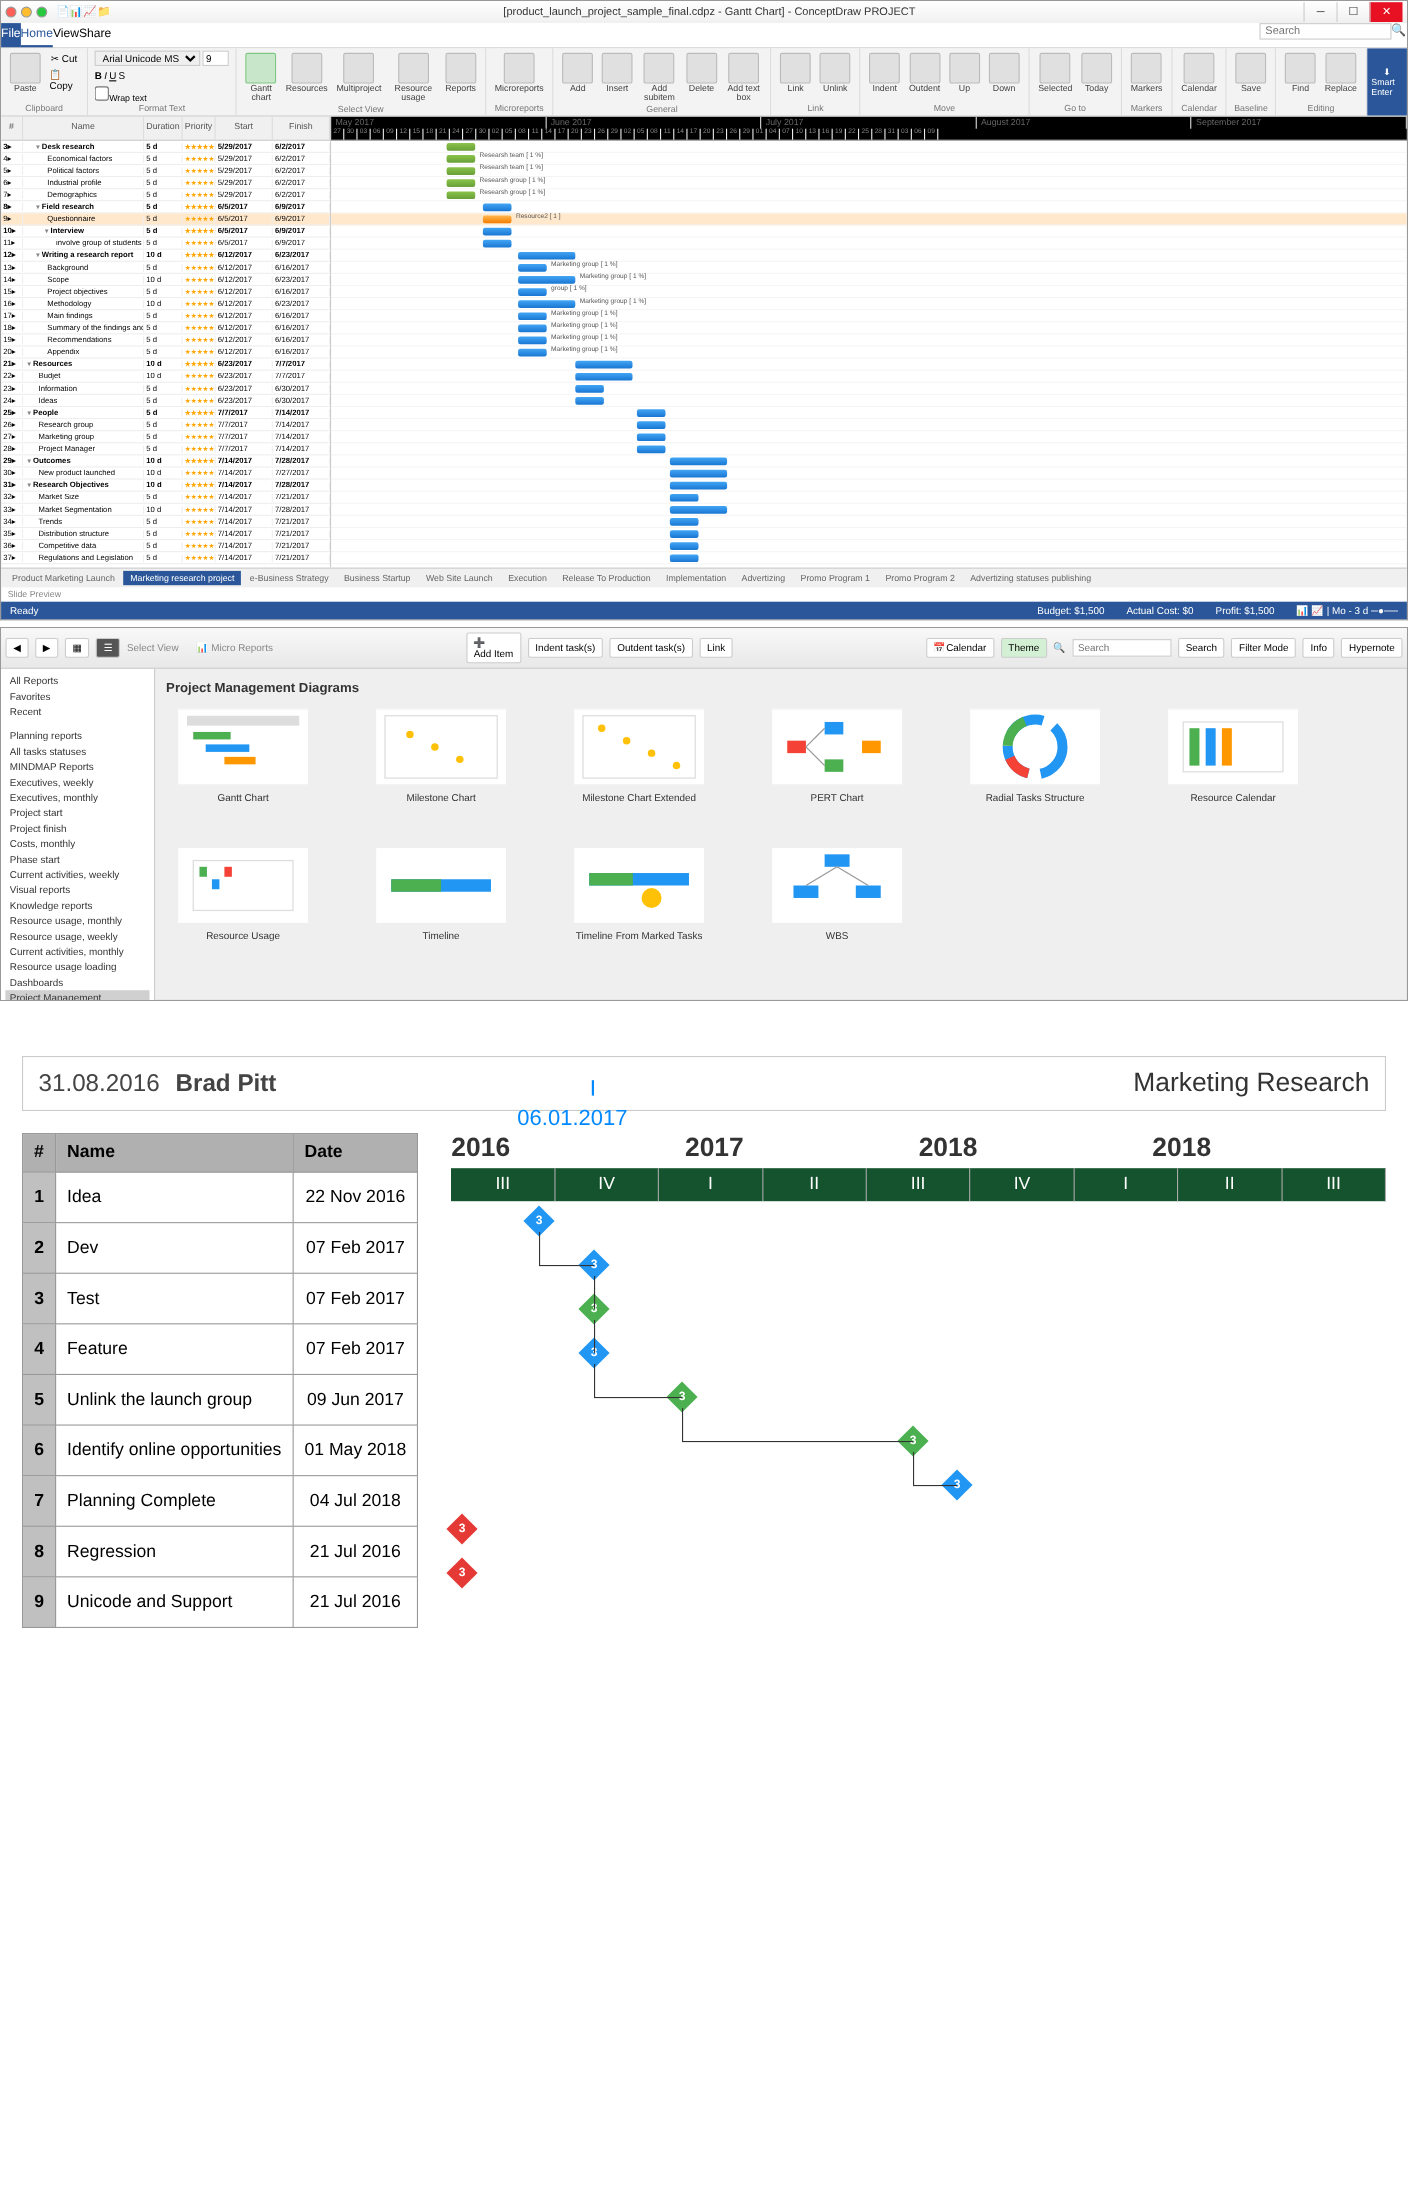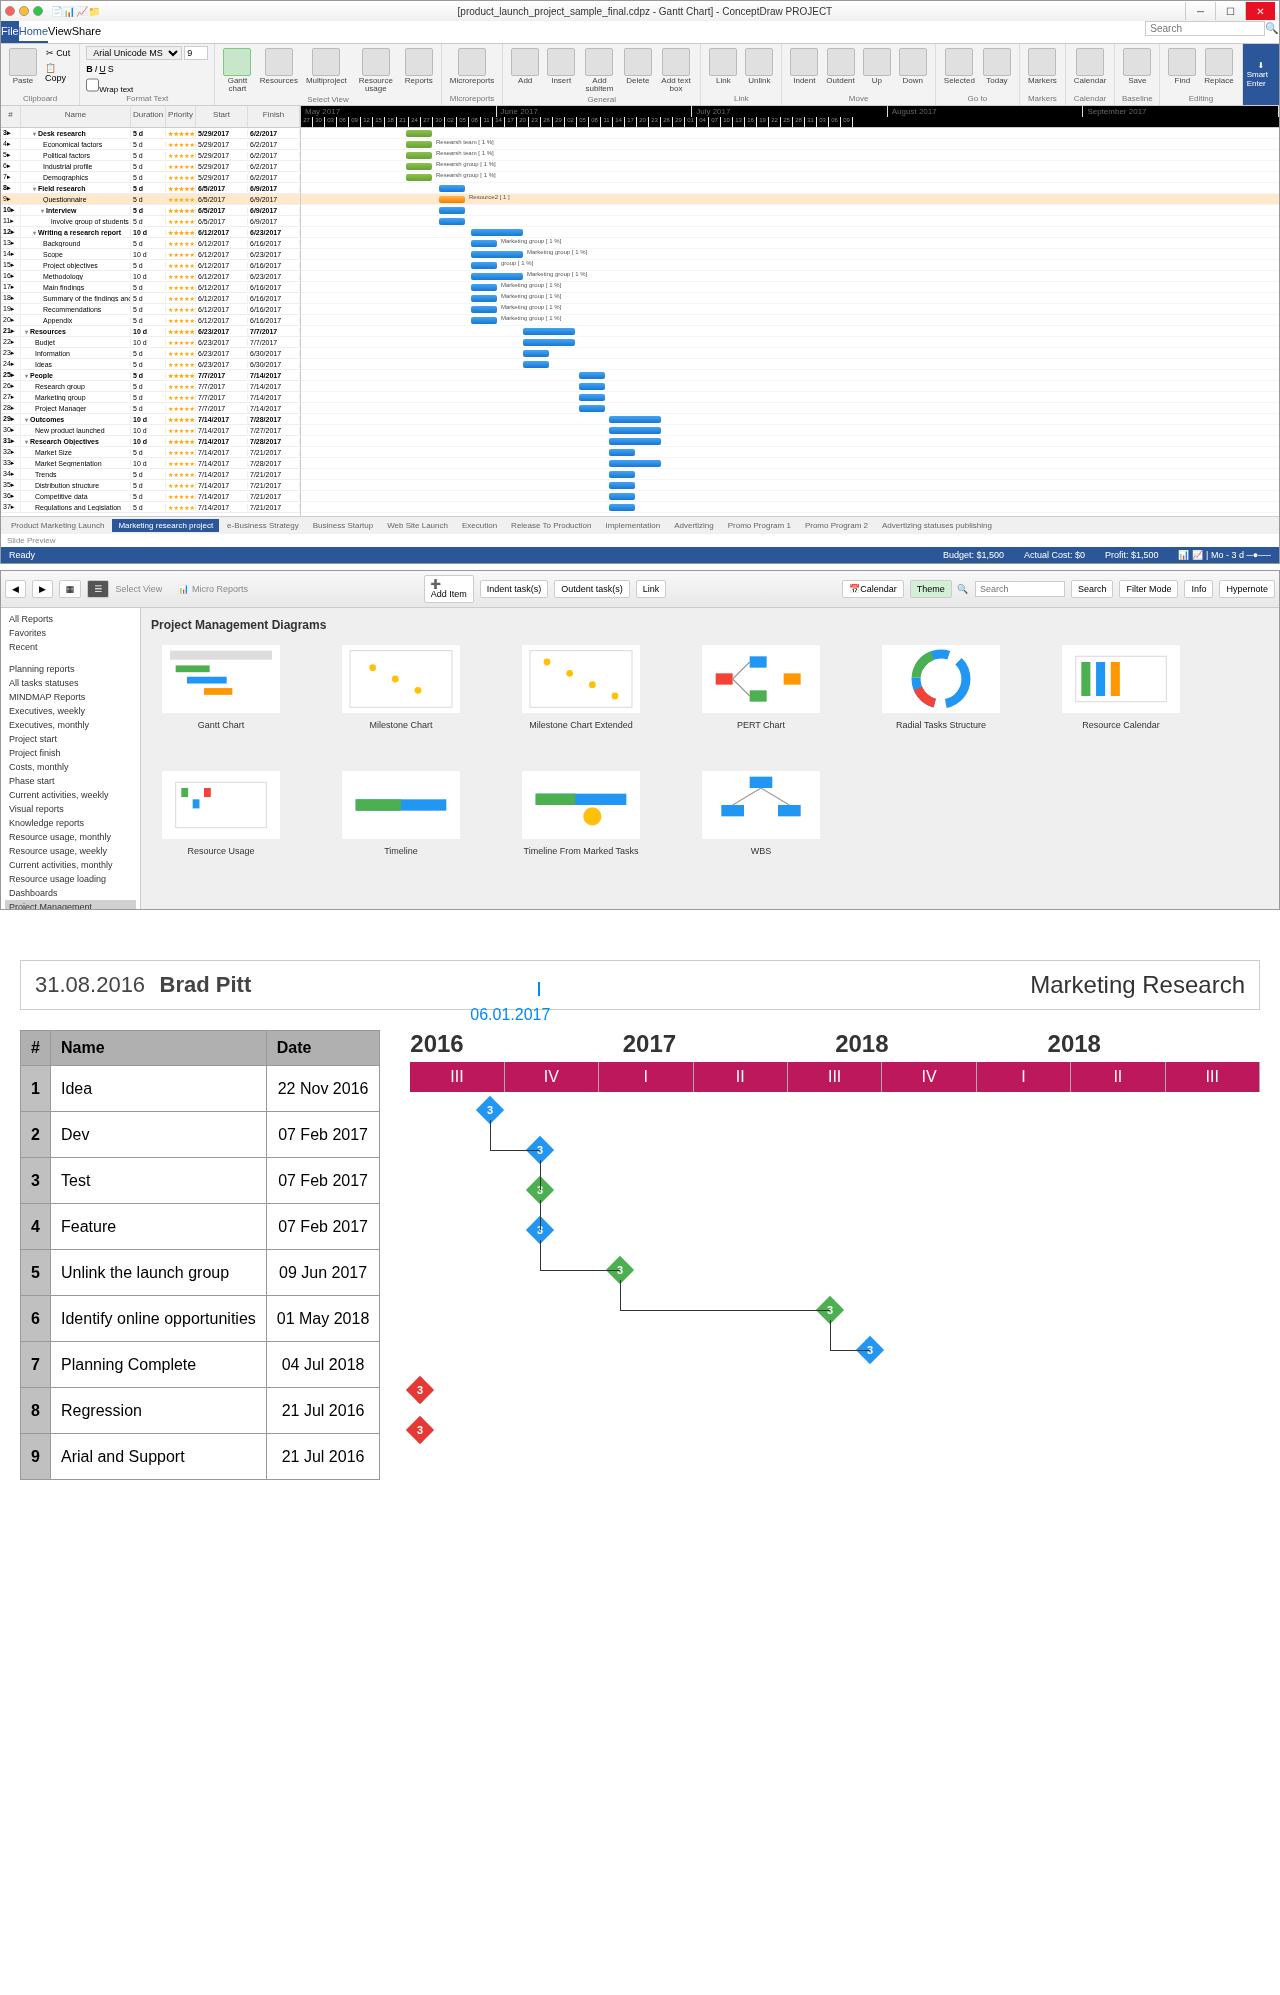--- a/index.html
+++ b/index.html
@@ -92,24 +92,24 @@
 .p3-hdr .date{font-size:22px;color:#444}
 .p3-hdr .name{font-size:22px;font-weight:bold;color:#444;margin-left:10px}
 .p3-hdr .title{font-size:24px;color:#333}
 .p3-body{display:flex;gap:30px}
 .p3-table{border-collapse:collapse;font-size:16px}
 .p3-table th,.p3-table td{border:1px solid #999;padding:8px 10px;text-align:left}
 .p3-table th{background:#b0b0b0;font-weight:bold}
 .p3-table td:first-child{background:#c0c0c0;width:30px;text-align:center;font-weight:bold}
 .p3-table td:nth-child(3){text-align:center}
 .p3-chart{flex:1;position:relative}
-.p3-today{color:#0088ff;font-size:16px;position:absolute;top:-24px;left:60px}
+.p3-today{color:#0088ff;font-size:20px;position:absolute;top:-24px;left:60px}
 .p3-years{display:flex;font-size:24px;font-weight:bold;color:#333}
 .p3-years span{flex:1;text-align:left}
-.p3-q{display:flex;background:#be185d;color:#fff;font-size:16px;margin-top:4px}
+.p3-q{display:flex;background:#14532d;color:#fff;font-size:16px;margin-top:4px}
 .p3-q span{flex:1;text-align:center;padding:6px 0;border-right:1px solid #aaa}
 .p3-ms-area{position:relative;height:380px;margin-top:8px}
 .p3-line{position:absolute;border-top:1px solid #333}
 .p3-lineV{position:absolute;border-left:1px solid #333}
 .diamond{width:20px;height:20px;transform:rotate(45deg);position:absolute;display:flex;align-items:center;justify-content:center}
 .diamond span{transform:rotate(-45deg);color:#fff;font-size:11px;font-weight:bold}
 .diamond.blue{background:#2196f3}
 .diamond.green{background:#4caf50}
 .diamond.red{background:#e53935}
 .p3-today-line{position:absolute;width:2px;background:#0088ff;top:-24px;height:14px;left:68px}
@@ -1046,21 +1046,21 @@
             <td>Planning Complete</td>
             <td>04 Jul 2018</td>
           </tr>
           <tr>
             <td>8</td>
             <td>Regression</td>
             <td>21 Jul 2016</td>
           </tr>
           <tr>
             <td>9</td>
-            <td>Arial and Support</td>
+            <td>Unicode and Support</td>
             <td>21 Jul 2016</td>
           </tr>
         </tbody>
     </table>
     <div class="p3-chart">
       <div class="p3-today"><span>06.01.2017</span><div class="p3-today-line"></div></div>
       <div class="p3-years" id="p3-years">
           <span>2016</span>
           <span>2017</span>
           <span>2018</span>

